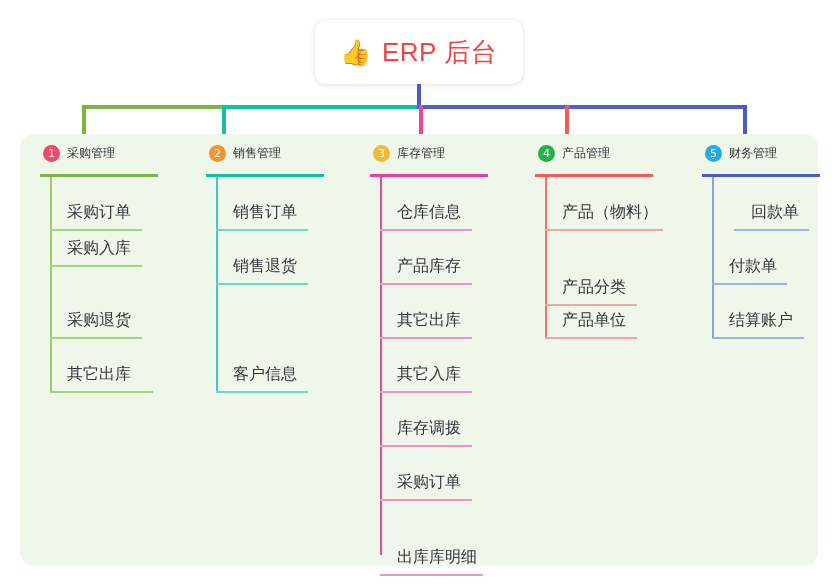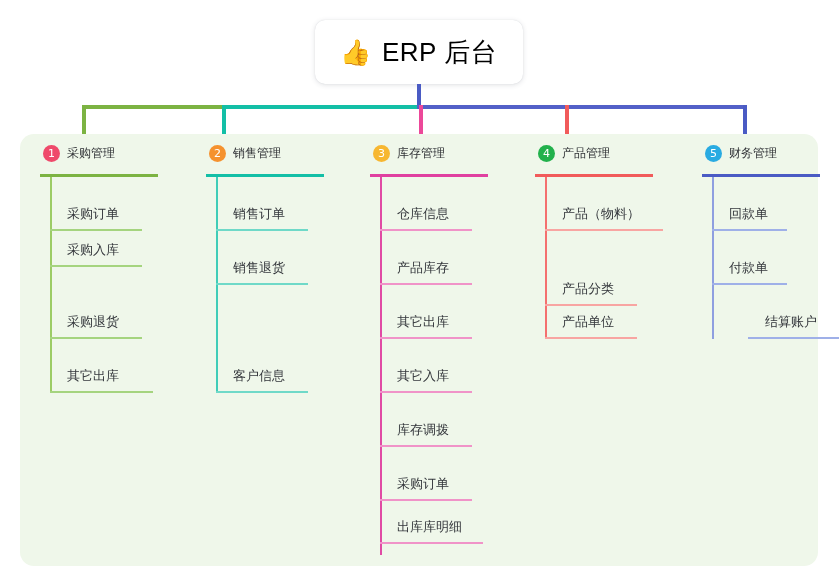--- a/index.html
+++ b/index.html
@@ -41,21 +41,21 @@
     box-sizing: border-box;
   }
   .title-emoji {
     font-size: 25px;
     line-height: 1;
     color: #f0b429;
     display: inline-block;
   }
   .title-text {
     font-size: 26px;
-    color: #000000;
+    color: #ef4444;
     letter-spacing: 0.5px;
     white-space: nowrap;
   }
 
   
   .trunk {
     position: absolute;
     left: 417px;
     top: 84px;
     width: 4px;
@@ -155,21 +155,21 @@
 
   .leaf {
     position: absolute;
     left: 20px;
     height: 54px;
   }
   .leaf-label {
     position: absolute;
     left: 17px;
     bottom: 8px;
-    font-size: 13px;
+    font-size: 16px;
     color: #33363b;
     white-space: nowrap;
   }
   .leaf-rule {
     position: absolute;
     left: 0;
     bottom: 0;
     height: 2px;
   }
 </style>
@@ -264,21 +264,21 @@
           <div class="leaf-rule" style="background: rgb(240, 147, 200); width: 92px;"></div>
         </div>
         <div class="leaf" style="top: 259px; width: 92px;">
           <span class="leaf-label">库存调拨</span>
           <div class="leaf-rule" style="background: rgb(240, 147, 200); width: 92px;"></div>
         </div>
         <div class="leaf" style="top: 313px; width: 92px;">
           <span class="leaf-label">采购订单</span>
           <div class="leaf-rule" style="background: rgb(240, 147, 200); width: 92px;"></div>
         </div>
-        <div class="leaf" style="top: 356px; width: 103px; padding-left: 24px;">
+        <div class="leaf" style="top: 388px; width: 103px; padding-left: 24px;">
           <span class="leaf-label">出库库明细</span>
           <div class="leaf-rule" style="background: rgb(240, 147, 200); width: 103px;"></div>
         </div>
       </div>
       <div class="column col-4">
         <div class="col-header">
           <span class="col-badge" style="background: rgb(34, 177, 76);">4</span>
           <span class="col-title">产品管理</span>
         </div>
         <div class="col-rule" style="background: rgb(241, 91, 91); width: 118px;"></div>
@@ -296,28 +296,28 @@
           <div class="leaf-rule" style="background: rgb(248, 165, 162); width: 92px;"></div>
         </div>
       </div>
       <div class="column col-5">
         <div class="col-header">
           <span class="col-badge" style="background: rgb(41, 171, 226);">5</span>
           <span class="col-title">财务管理</span>
         </div>
         <div class="col-rule" style="background: rgb(74, 91, 196); width: 118px;"></div>
         <div class="spine" style="background: rgb(143, 159, 224); height: 162px;"></div>
-        <div class="leaf" style="top: 43px; width: 75px;">
+        <div class="leaf" style="top: 43px; width: 75px; margin-left: 22px;">
           <span class="leaf-label">回款单</span>
           <div class="leaf-rule" style="background: rgb(159, 176, 232); width: 75px;"></div>
         </div>
         <div class="leaf" style="top: 97px; width: 75px;">
           <span class="leaf-label">付款单</span>
           <div class="leaf-rule" style="background: rgb(159, 176, 232); width: 75px;"></div>
         </div>
-        <div class="leaf" style="top: 151px; width: 92px; margin-left: 36px;">
+        <div class="leaf" style="top: 151px; width: 92px;">
           <span class="leaf-label">结算账户</span>
           <div class="leaf-rule" style="background: rgb(159, 176, 232); width: 92px;"></div>
         </div>
       </div>
     </div>
 
 </div>
 
 </body></html>

